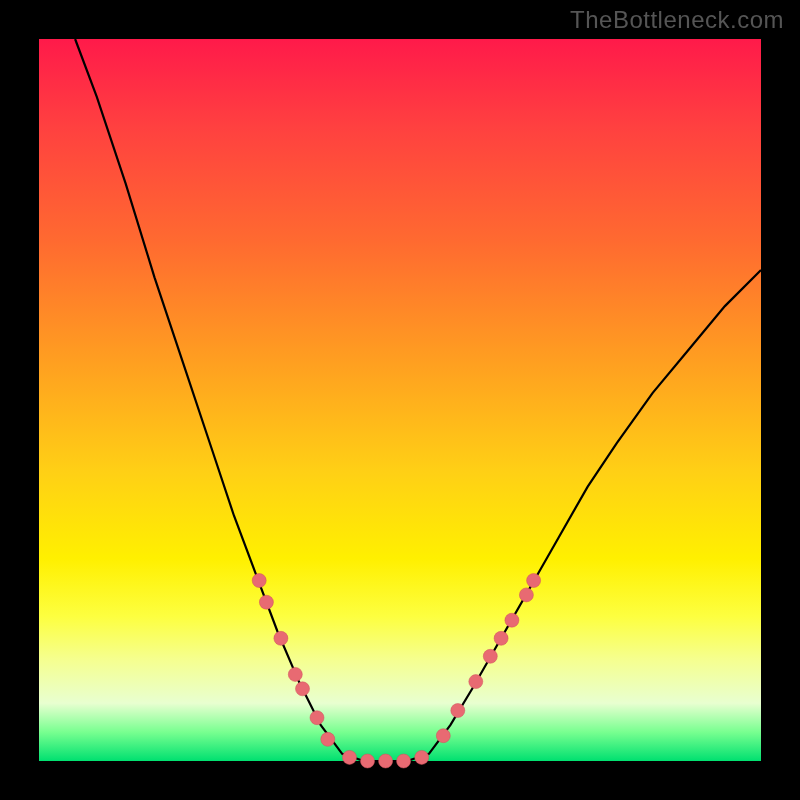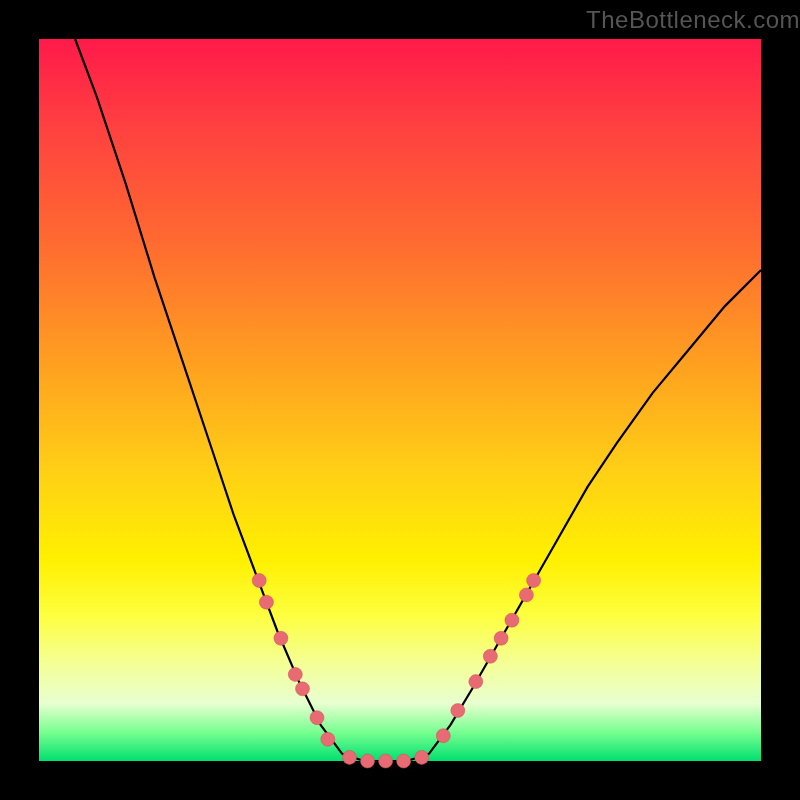--- a/index.html
+++ b/index.html
@@ -31,21 +31,21 @@
       #fff000 72%,
       #fdff40 80%,
       #f5ff90 86%,
       #e8ffd0 92%,
       #78ff90 96%,
       #00e070 100%);
   }
   .watermark {
     position: absolute;
     top: 6px;
-    right: 0;
+    right: 16px;
     color: #555;
     font-size: 24px;
     font-weight: 500;
     letter-spacing: 0.5px;
   }
   svg.curve {
     position: absolute;
     left: 0;
     top: 0;
     width: 722px;

